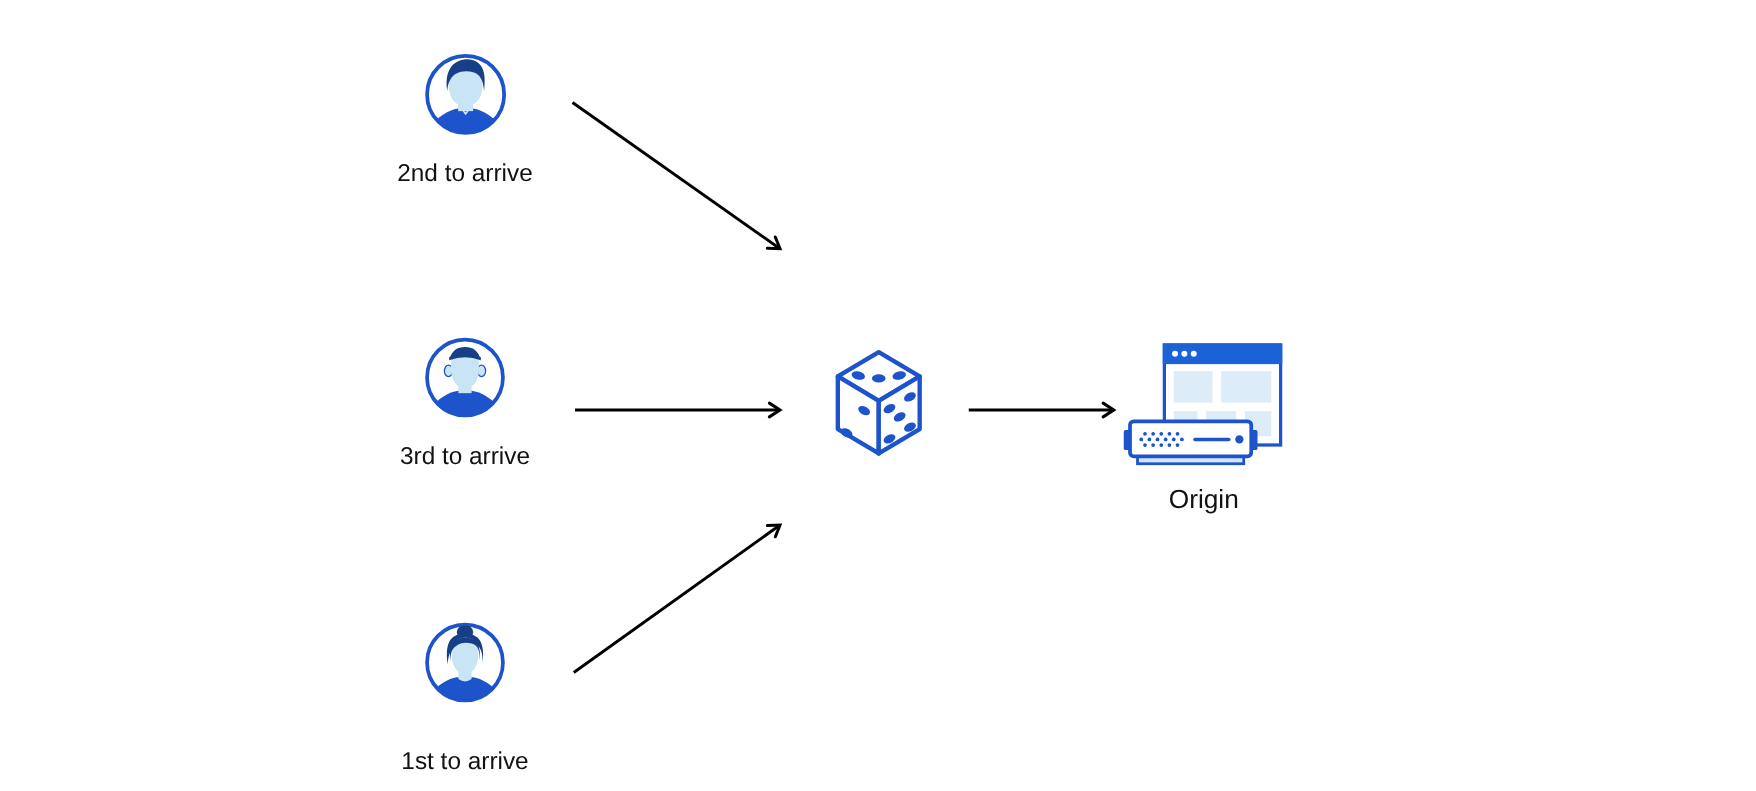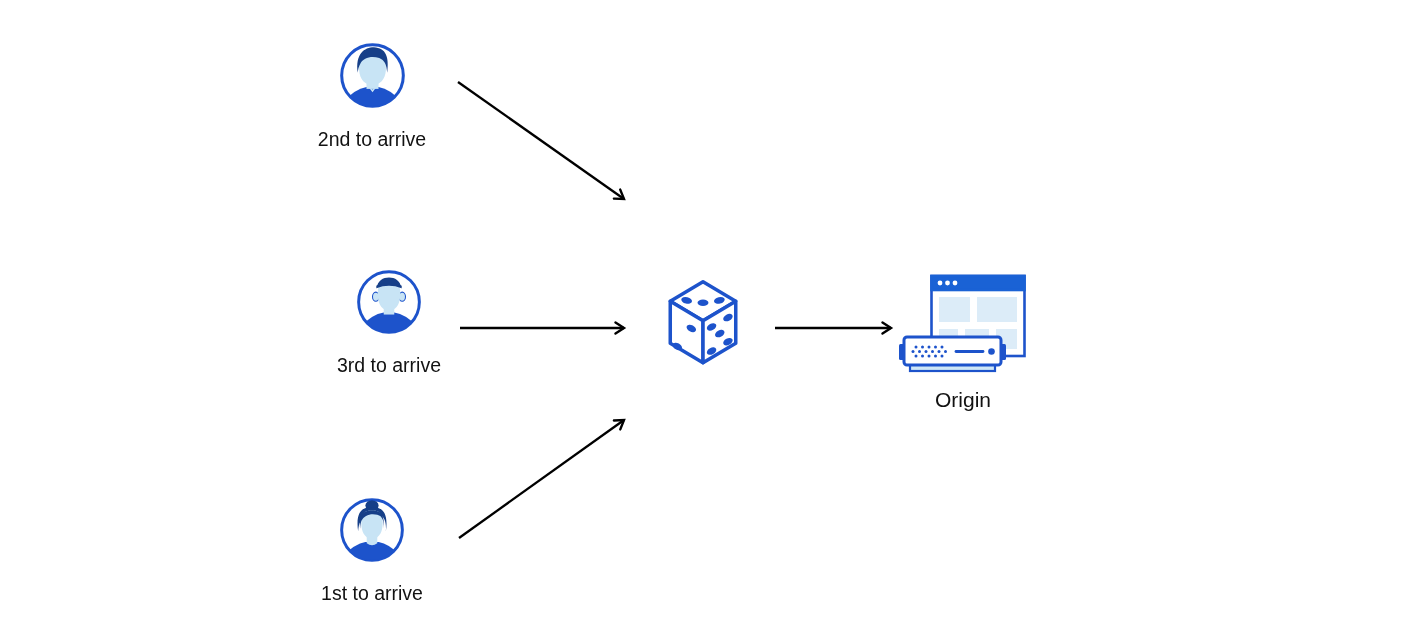--- a/index.html
+++ b/index.html
@@ -71,21 +71,21 @@
           <path d="M 50 75 L 44 67 L 50 71 L 56 67 Z" fill="#c8e4f5"></path>
           <rect x="41" y="48" width="18" height="22" fill="#c8e4f5"></rect>
           <path d="M 50 14 C 33 14 29 28 30 42 C 31 56 39 64 50 64 C 61 64 69 56 70 42 C 71 28 67 14 50 14 Z" fill="#c8e4f5"></path>
           <path d="M 28 46 C 24 18 38 8 52 8 C 70 9 75 22 72 46 C 71 34 68 27 60 24 C 48 20 36 24 32 32 C 29 37 28.5 41 28 46 Z" fill="#163f88"></path>
         </g>
       </svg>
     </span>
     <div class="label">2nd to arrive</div>
   </div>
 
-  <div class="node visitor-node" style="left:318px; top:257px;">
+  <div class="node visitor-node" style="left:301px; top:257px;">
     <span class="icon">
       <svg width="66" height="66" viewBox="0 0 100 100" xmlns="http://www.w3.org/2000/svg">
         <defs>
             <clipPath id="clipB">
               <circle cx="50" cy="50" r="45.5"></circle>
             </clipPath>
           </defs>
         <circle cx="50" cy="50" r="46" fill="#ffffff" stroke="#1d53cb" stroke-width="4.5"></circle>
         <g clip-path="url(#clipB)">
           <path d="M 2 100 L 2 92 Q 24 68 42 66 L 58 66 Q 76 68 98 92 L 98 100 Z" fill="#1d53cb"></path>
@@ -94,21 +94,21 @@
           <ellipse cx="70" cy="42" rx="5" ry="7" fill="#c8e4f5" stroke="#1d53cb" stroke-width="1.6"></ellipse>
           <path d="M 50 16 C 35 16 32 28 33 42 C 34 55 41 63 50 63 C 59 63 66 55 67 42 C 68 28 65 16 50 16 Z" fill="#c8e4f5"></path>
           <path d="M 31 30 C 33 17 41 13 50 13 C 59 13 67 17 69 30 L 69 26 Q 50 20 31 26 Z" fill="#163f88"></path>
           <path d="M 31 29 Q 50 22 69 29 L 69 25 Q 50 18 31 25 Z" fill="#163f88"></path>
         </g>
       </svg>
     </span>
     <div class="label">3rd to arrive</div>
   </div>
 
-  <div class="node visitor-node" style="left:301px; top:485px;">
+  <div class="node visitor-node" style="left:301px; top:485px;gap:16px;">
     <span class="icon">
       <svg width="66" height="66" viewBox="0 0 100 100" xmlns="http://www.w3.org/2000/svg">
         <defs>
             <clipPath id="clipC">
               <circle cx="50" cy="50" r="45.5"></circle>
             </clipPath>
           </defs>
         <circle cx="50" cy="50" r="46" fill="#ffffff" stroke="#1d53cb" stroke-width="4.5"></circle>
         <g clip-path="url(#clipC)">
           <path d="M 2 100 L 2 93 Q 24 70 40 68 L 60 68 Q 76 70 98 93 L 98 100 Z" fill="#1d53cb"></path>

